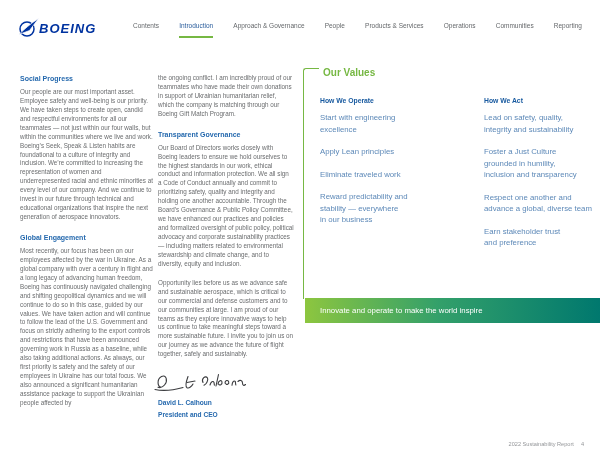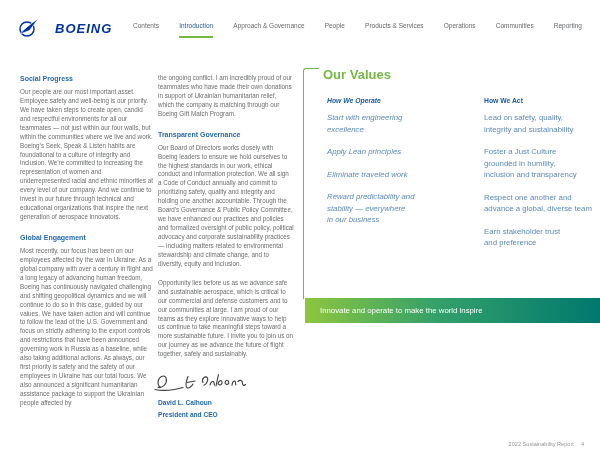--- a/index.html
+++ b/index.html
@@ -2,41 +2,41 @@
 <html><head>
 <meta charset="utf-8">
 <style>
   html,body{margin:0;padding:0;background:#fff;}
   .page{
     position:relative;width:600px;height:463px;background:#ffffff;overflow:hidden;
     font-family:"Liberation Sans",sans-serif;color:#6a6c6e;
   }
   
   .header{position:absolute;left:0;top:0;width:600px;height:54px;background:#fff;}
-  .logo{position:absolute;left:17px;top:17px;display:flex;align-items:center;gap:16px;cursor:pointer;}
+  .logo{position:absolute;left:17px;top:17px;display:flex;align-items:center;gap:0;cursor:pointer;}
   .logo-text{font-size:13px;font-weight:bold;font-style:italic;letter-spacing:1px;color:#0033a0;}
   .nav{position:absolute;left:133px;right:18px;top:22px;display:flex;justify-content:space-between;align-items:flex-start;}
   .nav-item{font-size:6.5px;color:#65686b;text-decoration:none;white-space:nowrap;cursor:pointer;}
   .nav-item.active{color:#2a5d9c;border-bottom:2.5px solid #76b843;padding-bottom:7px;}
   
   .col{position:absolute;top:74px;font-size:6.3px;line-height:1.42;text-align:left;}
   .col1{left:20px;width:133px;}
   .col2{left:158px;width:136px;}
   .col h2{margin:0 0 4px 0;font-size:7px;color:#2569ae;}
   .col h2.spaced{margin-top:11px;}
   .col p{margin:0 0 10px 0;}
   .sig-svg{display:block;margin:2px 0 3px -4px;}
   .sig-name{font-size:6.6px;font-weight:bold;color:#2569ae;}
   .sig-title{font-size:6.6px;font-weight:bold;color:#2569ae;margin-top:2px;}
   
   .bracket{position:absolute;left:303px;top:68px;width:15px;height:230px;
     border-left:1.5px solid #76b843;border-top:1.5px solid #76b843;border-top-left-radius:3px;}
-  .values-title{position:absolute;left:323px;top:67px;margin:0;font-size:13px;font-weight:bold;color:#76b843;}
+  .values-title{position:absolute;left:323px;top:67px;margin:0;font-size:10px;font-weight:bold;color:#76b843;}
   .vcol{position:absolute;top:97px;}
-  .vcol-operate{left:327px;width:116px;font-style:italic;}
+  .vcol-operate{left:320px;width:116px;}
   .vcol-act{left:443px;width:140px;margin-left:41px;}
   .vcol h3{margin:0 0 8px 0;font-size:6.8px;color:#17599f;}
   .vitem{margin:0 0 11px 0;font-size:7.8px;line-height:11.5px;color:#5d89b8;white-space:pre-line;}
   .banner{position:absolute;left:305px;top:298px;right:0;height:25px;
     background:linear-gradient(to right,#8dc63f 0%,#33a06a 45%,#00786e 100%);
     display:flex;align-items:center;}
   .banner span{color:#ffffff;font-size:7.8px;padding-left:15px;}
   
   .footer{position:absolute;right:16px;top:441px;font-size:5.6px;color:#949699;display:flex;gap:7px;}
 </style>

